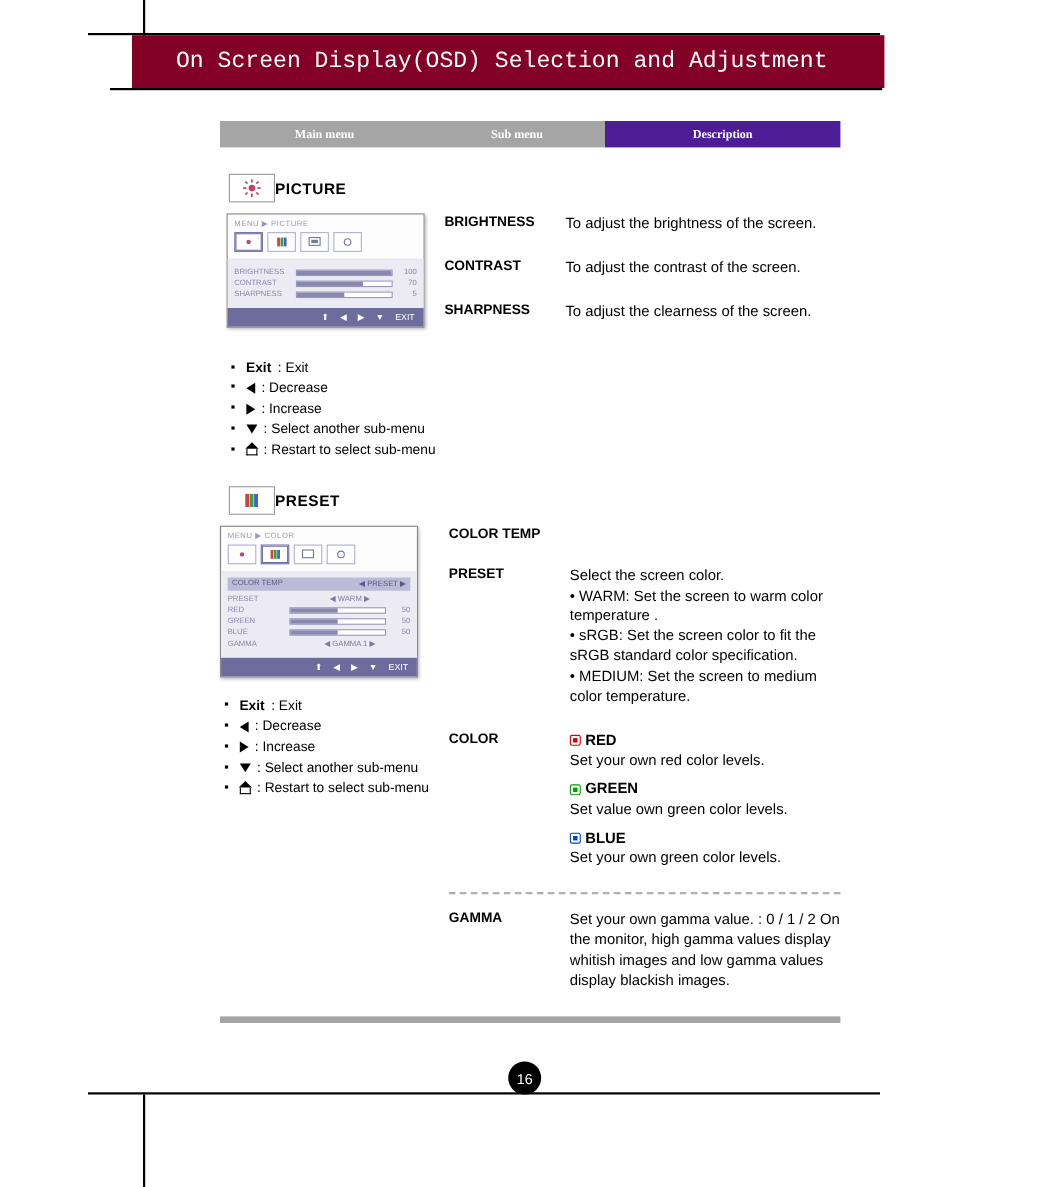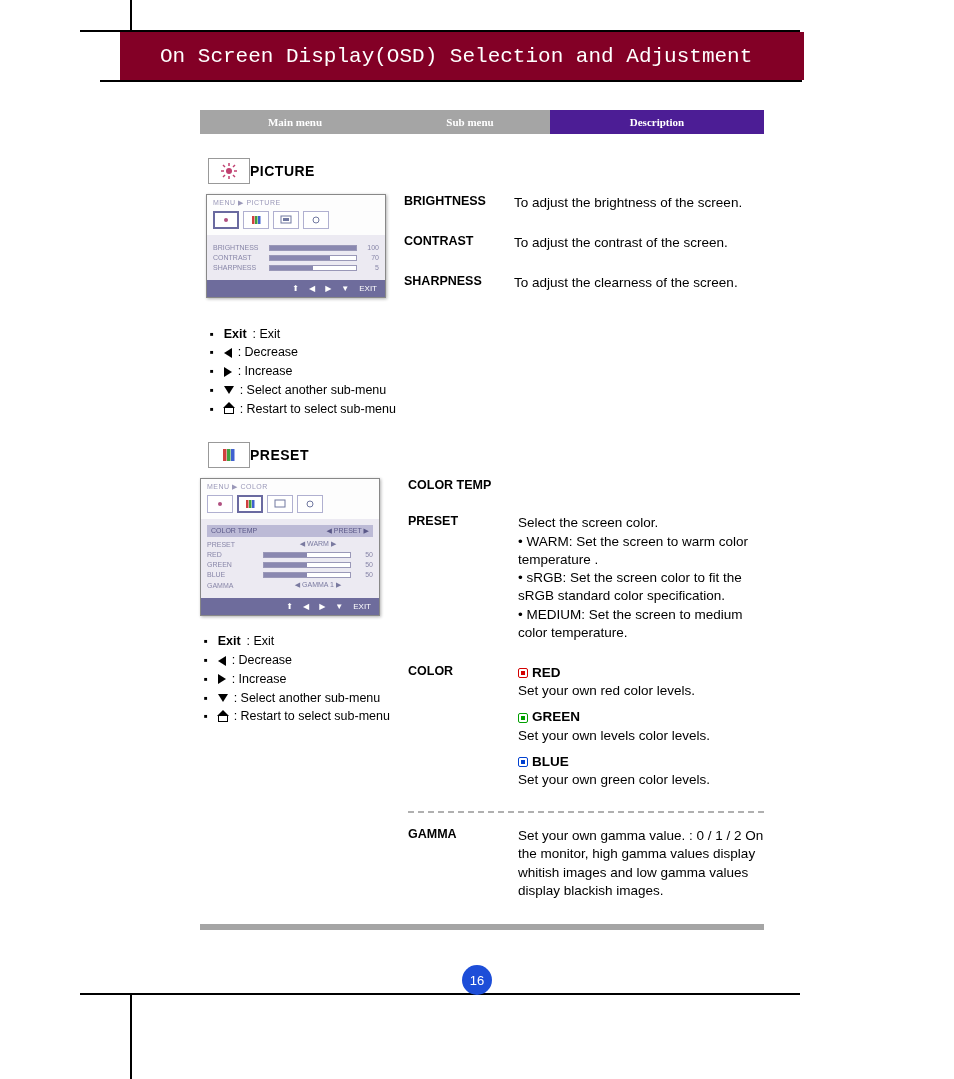--- a/index.html
+++ b/index.html
@@ -67,21 +67,21 @@
   .home-icon::after{content:"";position:absolute;left:-1px;right:-1px;top:-2px;height:0;border-left:6px solid transparent;border-right:6px solid transparent;border-bottom:6px solid #000;}
 
   .color-sq{ display:inline-block; width:10px; height:10px; border-radius:2px; vertical-align:middle; margin-right:4px; position:relative;}
   .color-sq::after{content:"";position:absolute;inset:2px;background:currentColor;}
   .red-sq{color:#d40000;border:1px solid #d40000;}
   .green-sq{color:#00a000;border:1px solid #00a000;}
   .blue-sq{color:#0040d0;border:1px solid #0040d0;}
 
   .dash-sep { border:none; border-top:2px dashed #b0b0b0; margin: 16px 0 14px; }
   .bottom-bar{ height:6px; background:#a5a5a5; margin-top:24px;}
-  .page-badge{ position:absolute; left:50%; transform:translateX(-50%); bottom:84px; width:30px;height:30px; border-radius:50%; background:#1d4ed8; color:#fff; display:flex;align-items:center;justify-content:center;font-size:13px;}
+  .page-badge{ position:absolute; left:50%; transform:translateX(-50%); bottom:84px; width:30px;height:30px; border-radius:50%; background:#000000; color:#fff; display:flex;align-items:center;justify-content:center;font-size:13px;}
   .foot-vline{ position:absolute; left:130px; bottom:0; width:2px; height:84px; background:#000;}
   .foot-hline{ position:absolute; left:80px; right:154px; bottom:84px; height:2px; background:#000;}
 
   svg{display:block;}
 </style>
 </head>
 <body>
 
 <div class="vline"></div>
 <div class="hline"></div>
@@ -341,21 +341,21 @@
           <div>• MEDIUM: Set the screen to medium color temperature.</div>
         </div>
       </div>
 
       <div class="def-row">
         <div class="def-sub">COLOR</div>
         <div class="def-desc">
           <div><span class="color-sq red-sq"></span><b>RED</b></div>
           <div>Set your own red color levels.</div>
           <div style="margin-top:8px;"><span class="color-sq green-sq"></span><b>GREEN</b></div>
-          <div>Set your own levels color levels.</div>
+          <div>Set value own green color levels.</div>
           <div style="margin-top:8px;"><span class="color-sq blue-sq"></span><b>BLUE</b></div>
           <div>Set your own green color levels.</div>
         </div>
       </div>
 
       <hr class="dash-sep">
 
       <div class="def-row" style="margin-bottom:0;">
         <div class="def-sub">GAMMA</div>
         <div class="def-desc">Set your own gamma value. : 0 / 1 / 2 On the monitor, high gamma values display whitish images and low gamma values display blackish images.</div>

